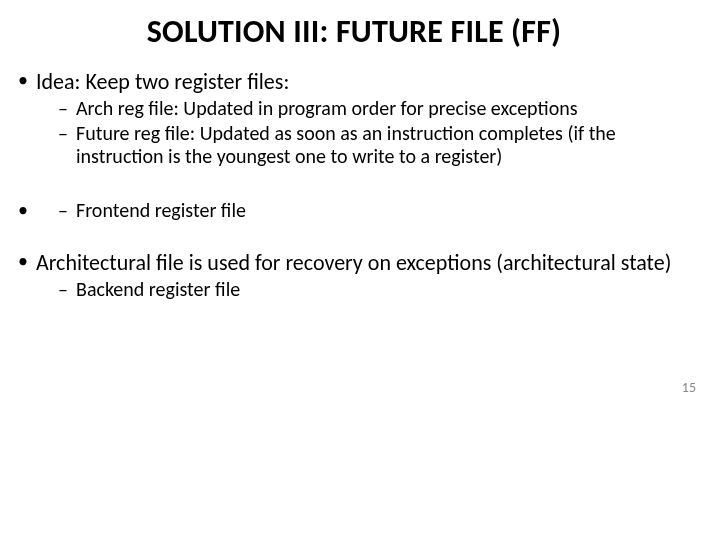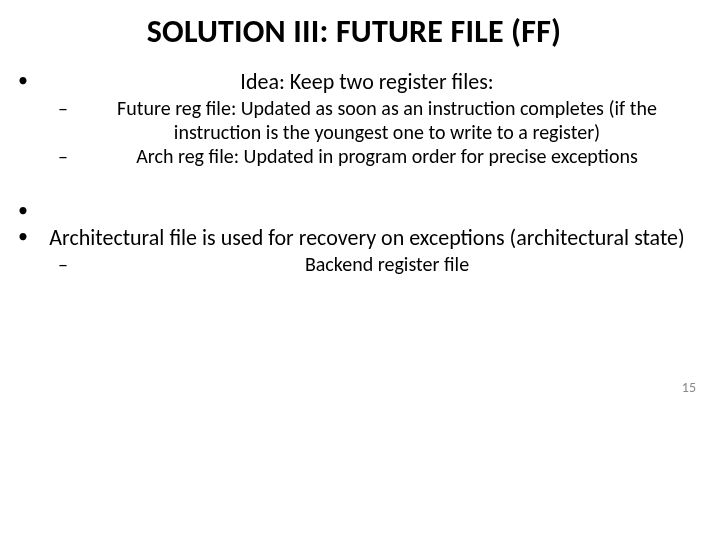--- a/index.html
+++ b/index.html
@@ -31,21 +31,20 @@
     list-style: none;
     margin: 0;
     padding: 0 0 0 6px;
   }
   ul.lvl1 > li {
     position: relative;
     padding-left: 20px;
     font-size: 22px;
     line-height: 1.18;
     margin-bottom: 2px;
-    text-align: center;
   }
   ul.lvl1 > li::before {
     content: "•";
     position: absolute;
     left: 2px;
     top: 0;
     font-size: 20px;
   }
   ul.lvl2 {
     list-style: none;
@@ -80,30 +79,33 @@
 <body>
 
 <div class="slide">
 
   <h1 class="title">SOLUTION III: FUTURE FILE (FF)</h1>
 
   <ul class="lvl1">
     <li>
       <span>Idea: Keep two register files:</span>
       <ul class="lvl2">
+        <li><span>Arch reg file: Updated in program order for precise exceptions</span></li>
         <li><span>Future reg file: Updated as soon as an instruction completes (if the instruction is the youngest one to write to a register)</span></li>
-        <li><span>Arch reg file: Updated in program order for precise exceptions</span></li>
       </ul>
     </li>
   </ul>
 
   <div class="gap"></div>
 
   <ul class="lvl1">
     <li>
+      <ul class="lvl2">
+        <li><span>Frontend register file</span></li>
+      </ul>
     </li>
   </ul>
 
   <div class="gap"></div>
 
   <ul class="lvl1">
     <li>
       <span>Architectural file is used for recovery on exceptions (architectural state)</span>
       <ul class="lvl2">
         <li><span>Backend register file</span></li>

